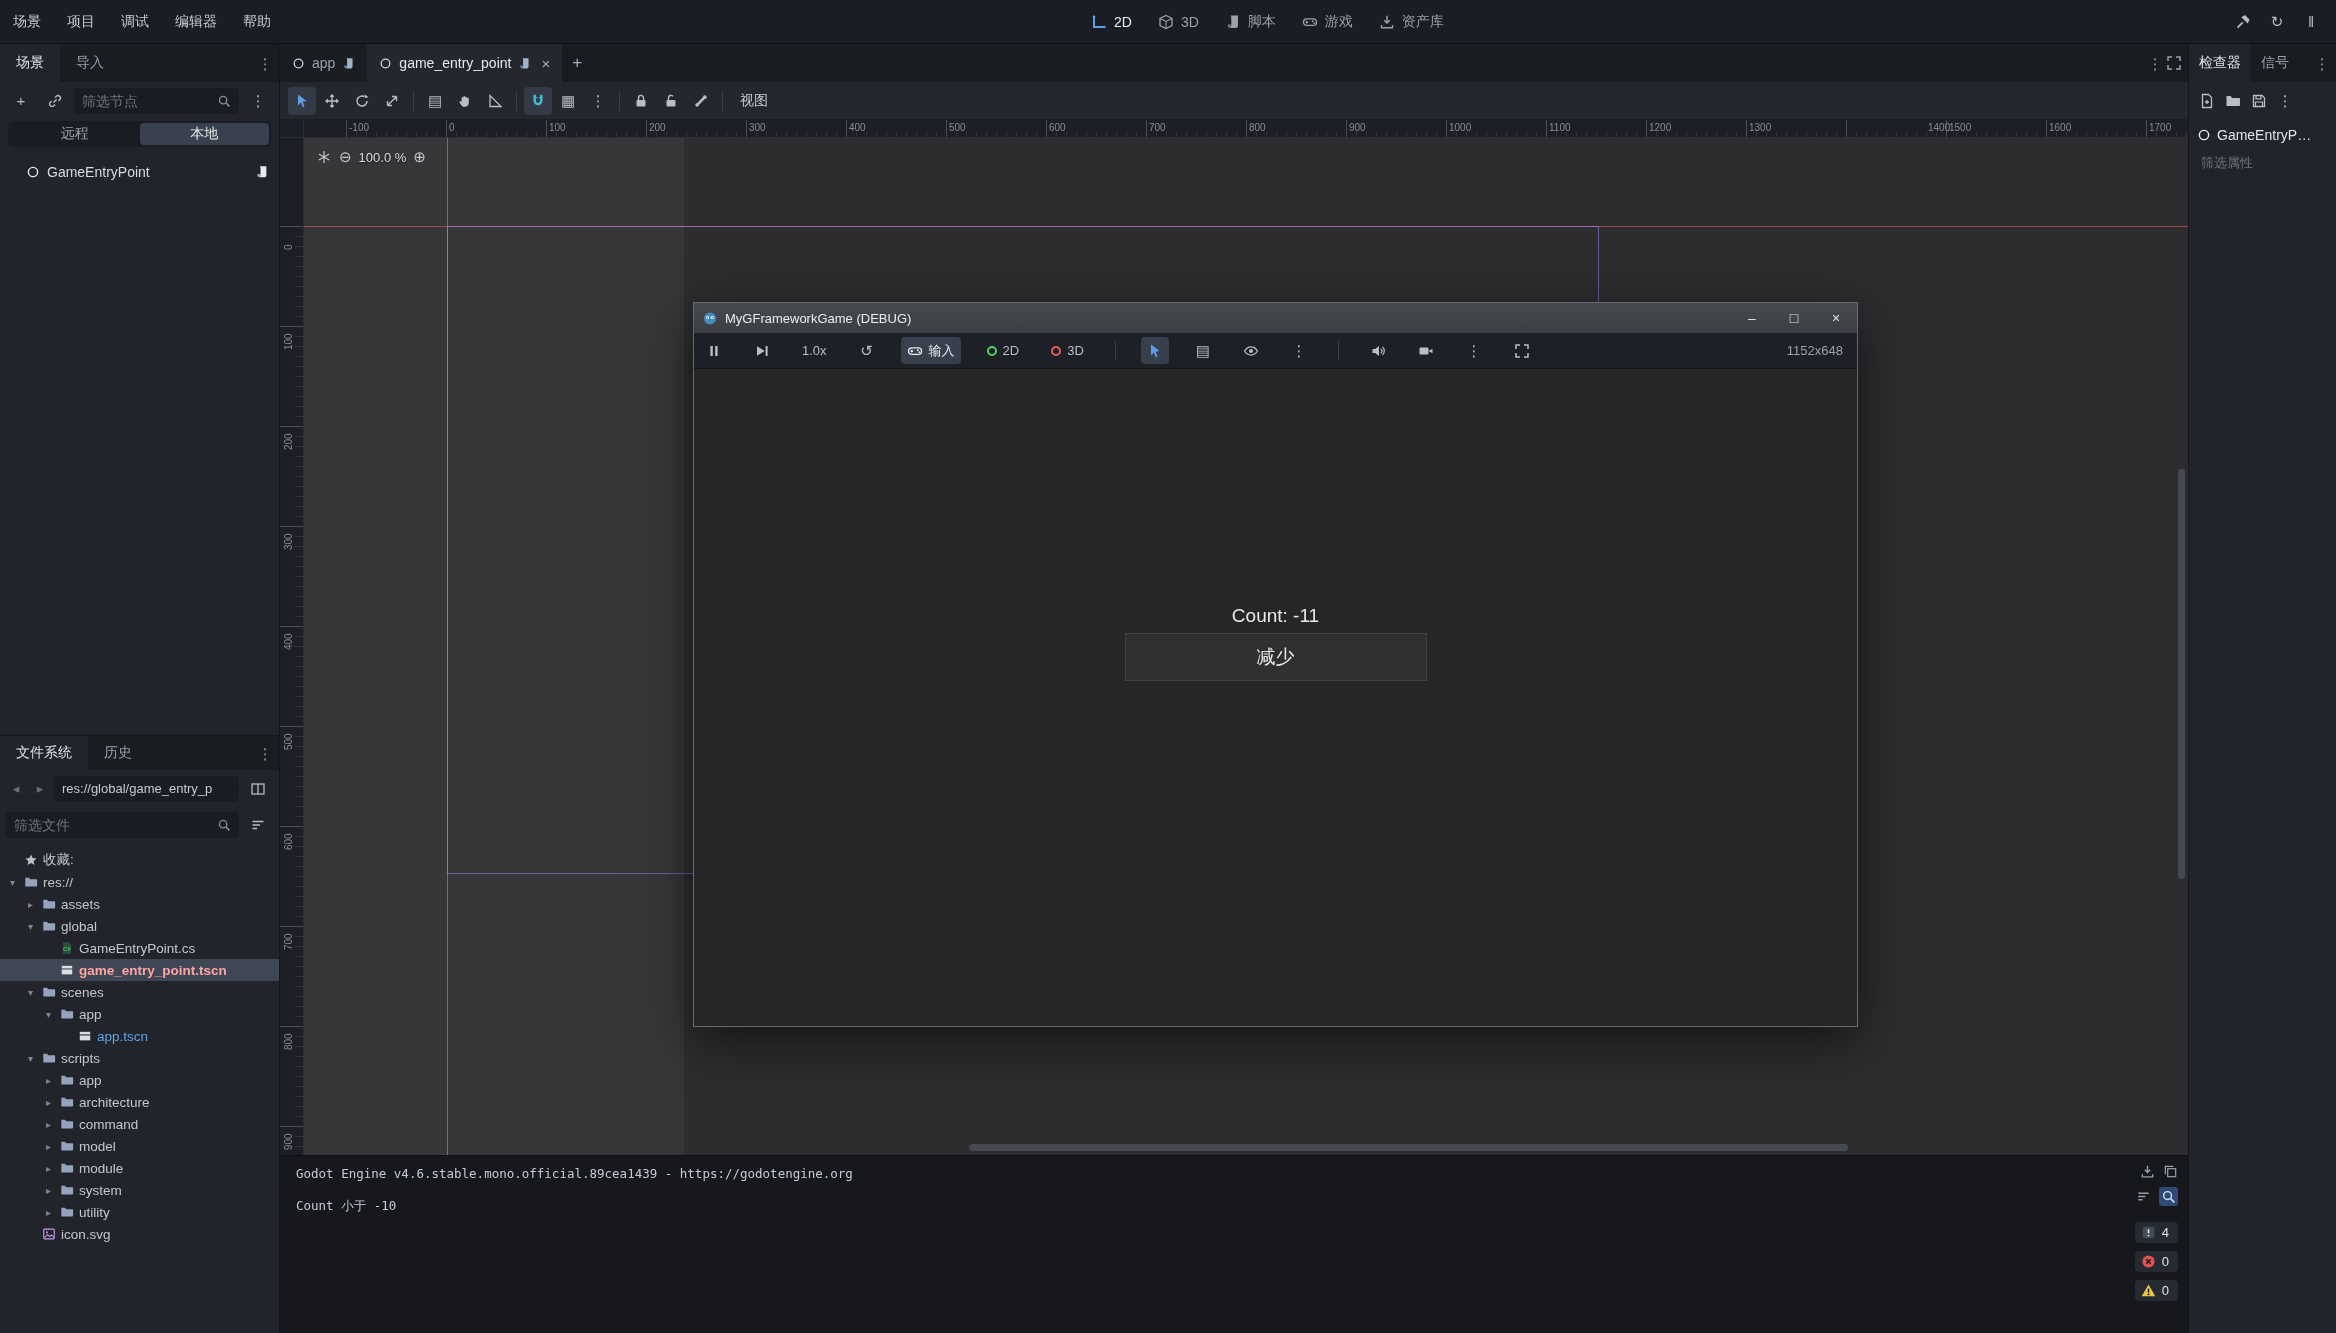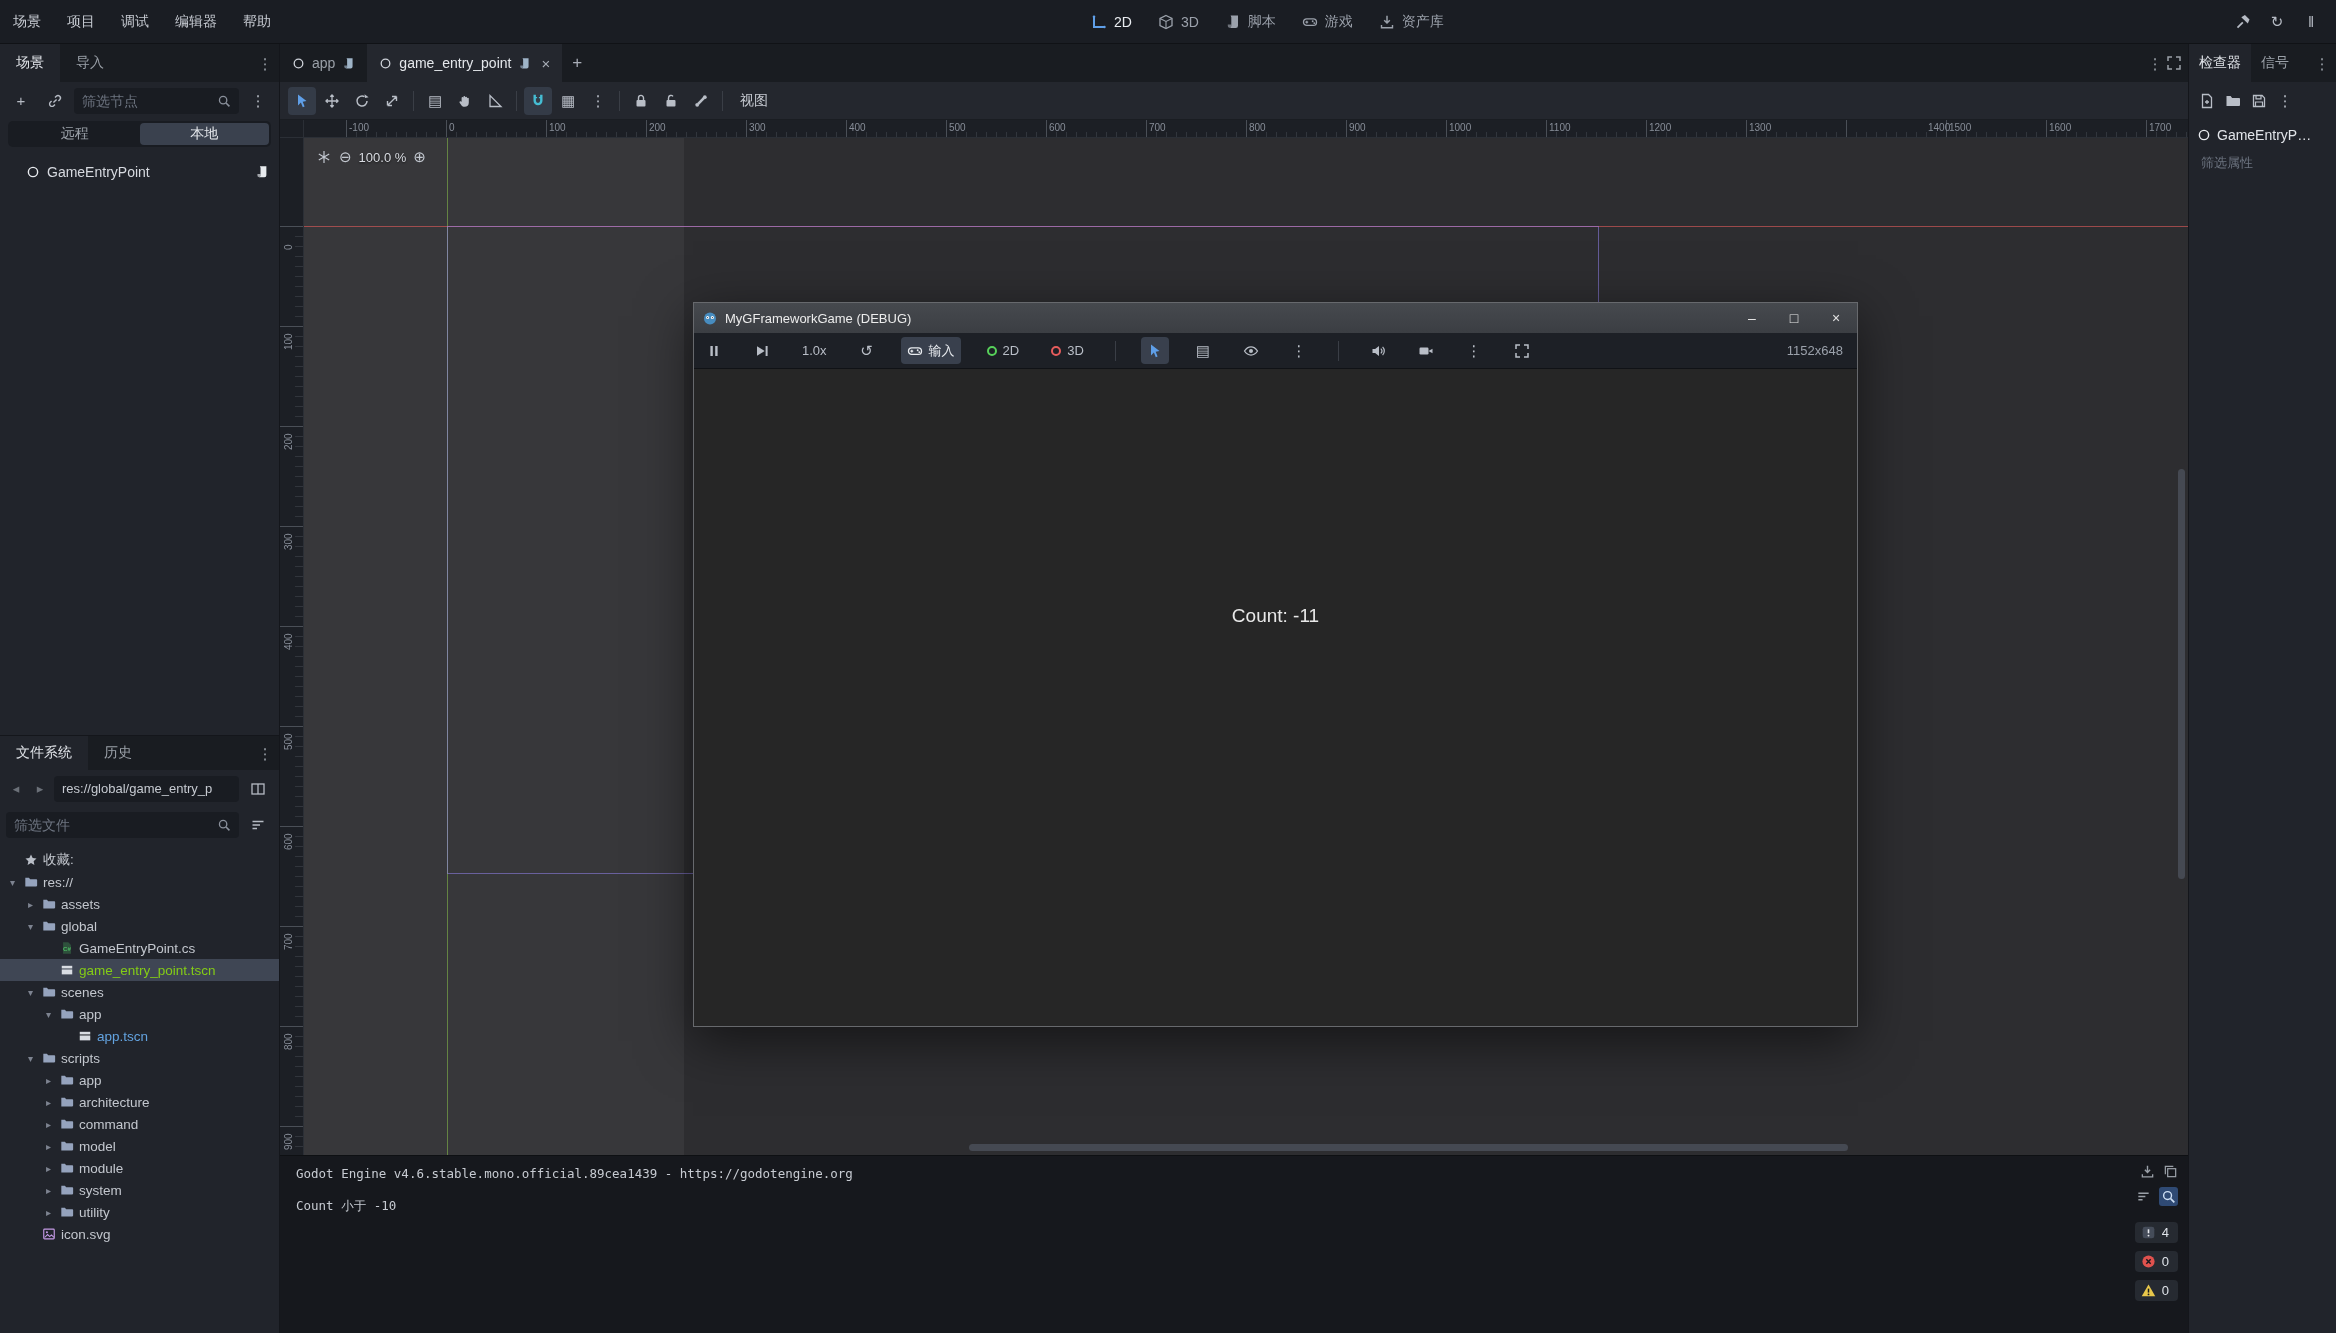--- a/index.html
+++ b/index.html
@@ -60,21 +60,21 @@
   #fs-nav{height:37px;}
   .navbtn{width:20px;display:flex;align-items:center;justify-content:center;color:#6b7078;font-size:13px;}
   .pathbox{flex:1;height:26px;background:#191c22;border-radius:4px;display:flex;align-items:center;padding:0 8px;min-width:0;}
   .pathbox input{flex:1;background:transparent;border:none;outline:none;color:#c6cad1;min-width:0;font-size:13px;}
   #fs-filter{height:36px;}
   #fs-tree{flex:1;padding-top:6px;overflow:hidden;}
   .ftree-row{height:22px;display:flex;align-items:center;gap:5px;padding-right:6px;color:#c3c7ce;font-size:13.5px;}
   .ftree-row .chev{width:13px;flex:0 0 13px;text-align:center;color:#7d8390;font-size:10px;}
   .ftree-row .ic{width:14px;height:14px;}
   .ftree-row .lbl{white-space:nowrap;}
-  .ftree-row.selected{background:#3f4654;color:#84cc16;}
+  .ftree-row.selected{background:#3f4654;color:#fca5a5;font-weight:bold;}
   .ftree-row.open-scene .lbl{color:var(--open-scene);}
   .ic.c-folder{color:#95a3bd;}
   .ic.c-scene{color:#d9dde3;}
   .ic.c-csharp{color:#4db963;}
   .ic.c-image{color:#c59ae6;}
   .ic.c-star{color:#b9bec7;}
 
   
   #scene-tabs{height:38px;background:#191c21;display:flex;align-items:stretch;flex:0 0 38px;}
   .stab{display:flex;align-items:center;gap:7px;padding:0 12px;color:#9aa0a8;}
@@ -838,20 +838,21 @@
                 <button class="gbtn">
                   <svg viewBox="0 0 16 16" class="ic">
                     <use href="#i-fullscreen"></use>
                   </svg>
                 </button>
                 <div id="gw-res">1152x648</div>
               </div>
             <div id="gw-content">
               <div id="gw-stack">
                 <div id="gw-count">Count: -11</div>
+                <button class="gw-button">减少</button>
               </div>
             </div>
           </div>
         </div>
       </div>
 
       <div id="output-panel">
         <div id="output-lines"><div class="oline">Godot Engine v4.6.stable.mono.official.89cea1439 - https://godotengine.org</div><div class="oline">&nbsp;</div><div class="oline">Count 小于 -10</div></div>
         <div id="output-side">
           <div class="oicons">

